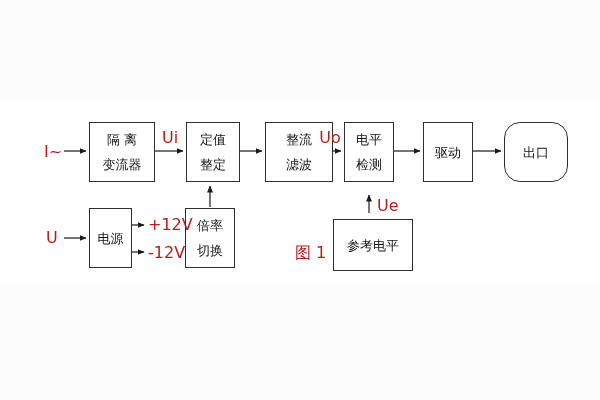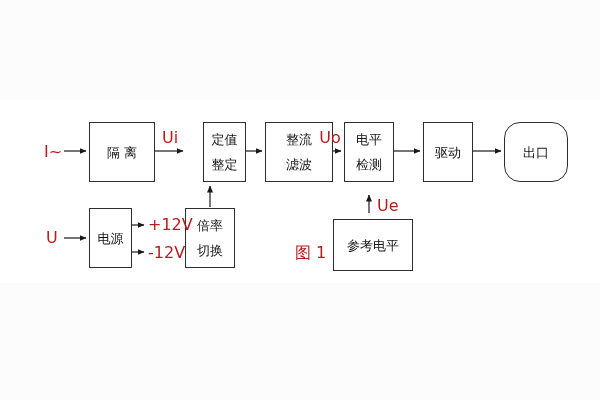--- a/index.html
+++ b/index.html
@@ -79,23 +79,24 @@
     <path class="wire" marker-end="url(#ah)" d="M473,151 L501,151"></path>
     <path class="wire" marker-end="url(#ah)" d="M64,238 L86,238"></path>
     <path class="wire" marker-end="url(#ah)" d="M132,225 L144,225"></path>
     <path class="wire" marker-end="url(#ah)" d="M132,252 L144,252"></path>
     <path class="wire" marker-end="url(#ah)" d="M210,207 L210,186"></path>
     <path class="wire" marker-end="url(#ah)" d="M369,213 L369,195"></path>
   </svg>
 
   <div class="node" style="left:89px;  top:122px; width:66px; height:60px;">
     <span>隔 离</span>
+    <span>变流器</span>
   </div>
 
-  <div class="node" style="left:203px; top:122px; width:43px; height:60px;">
+  <div class="node" style="left:186px; top:122px; width:54px; height:60px;">
     <span>定值</span>
     <span>整定</span>
   </div>
 
   <div class="node" style="left:265px; top:122px; width:68px; height:60px;">
     <span>整流</span>
     <span>滤波</span>
   </div>
 
   <div class="node" style="left:423px; top:122px; width:50px; height:60px;">

